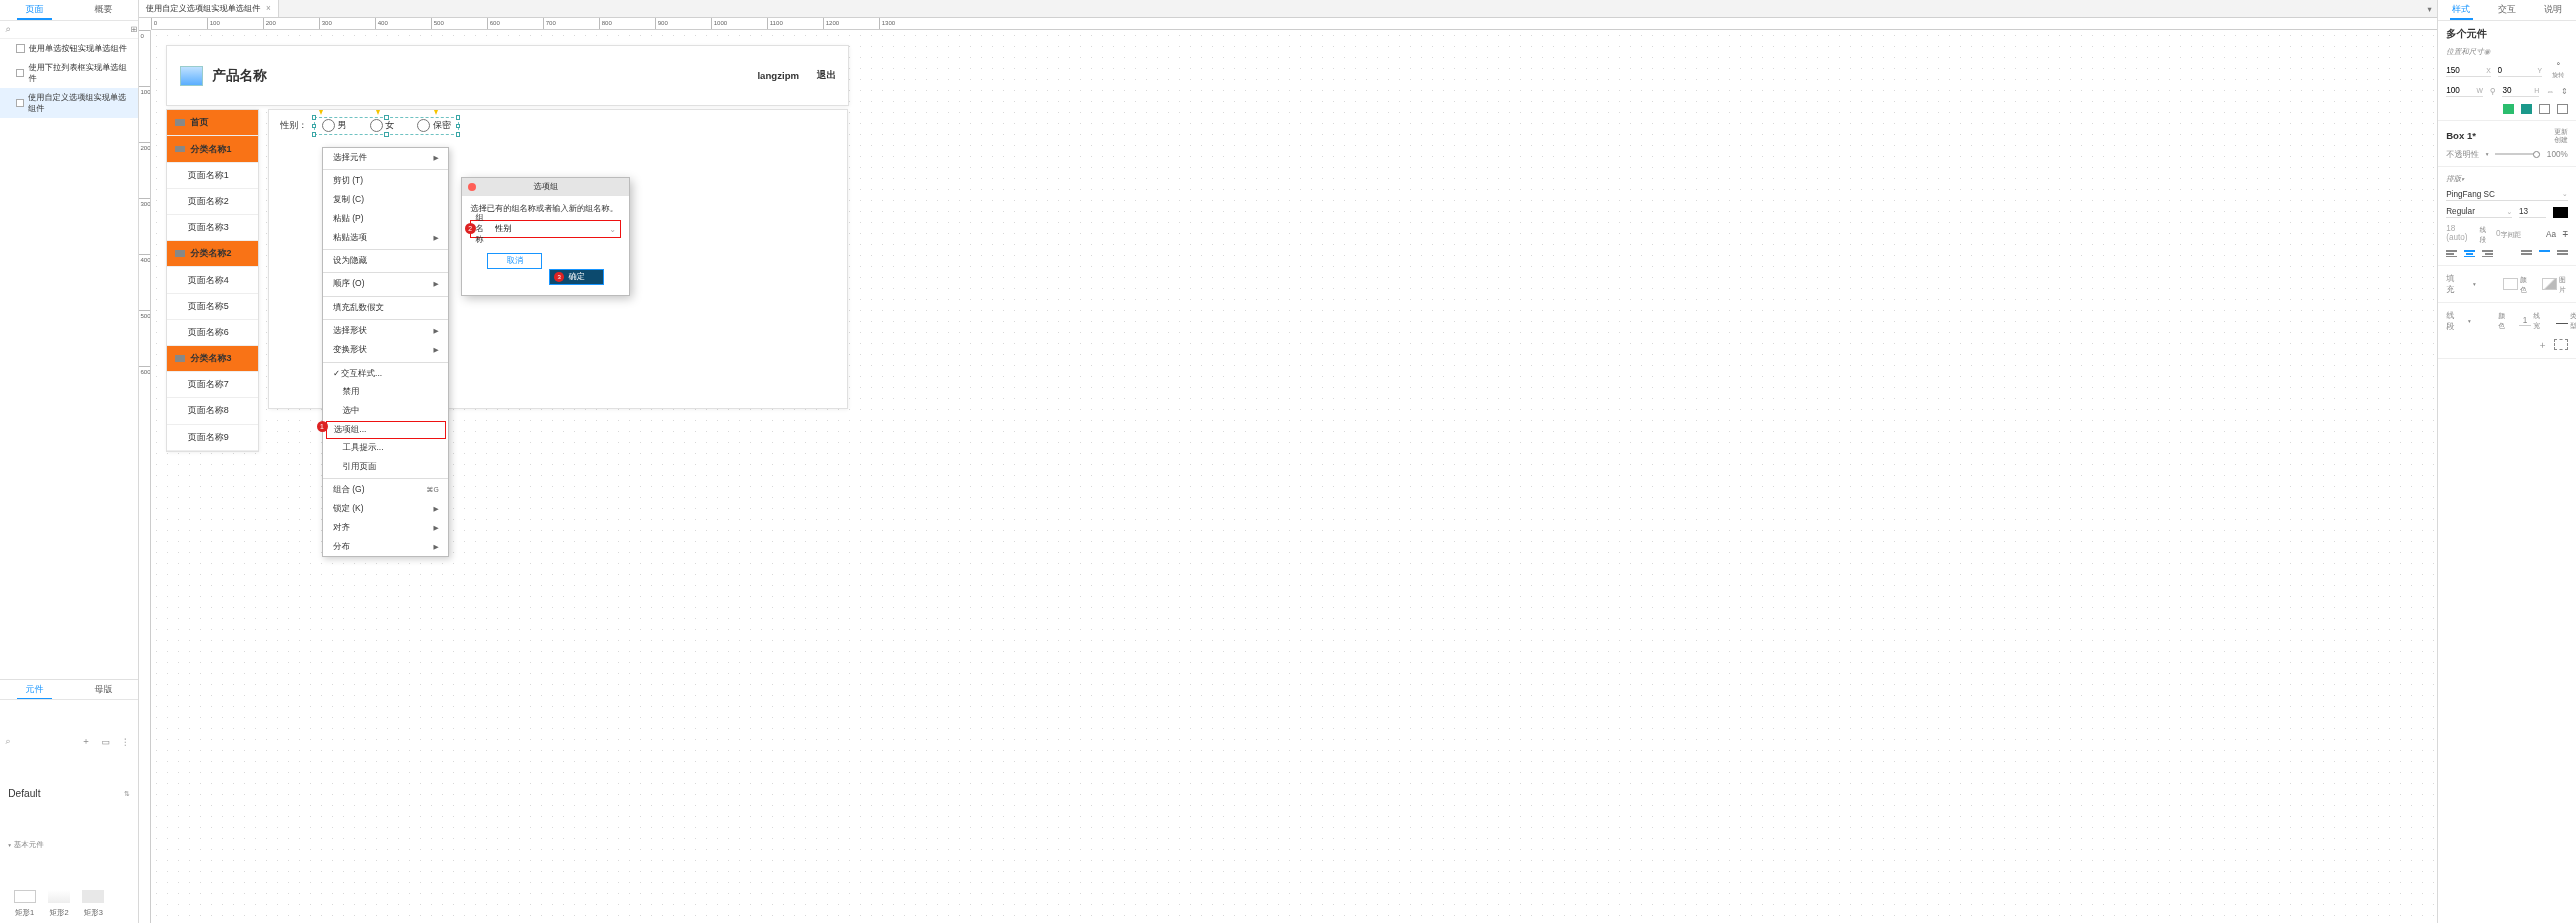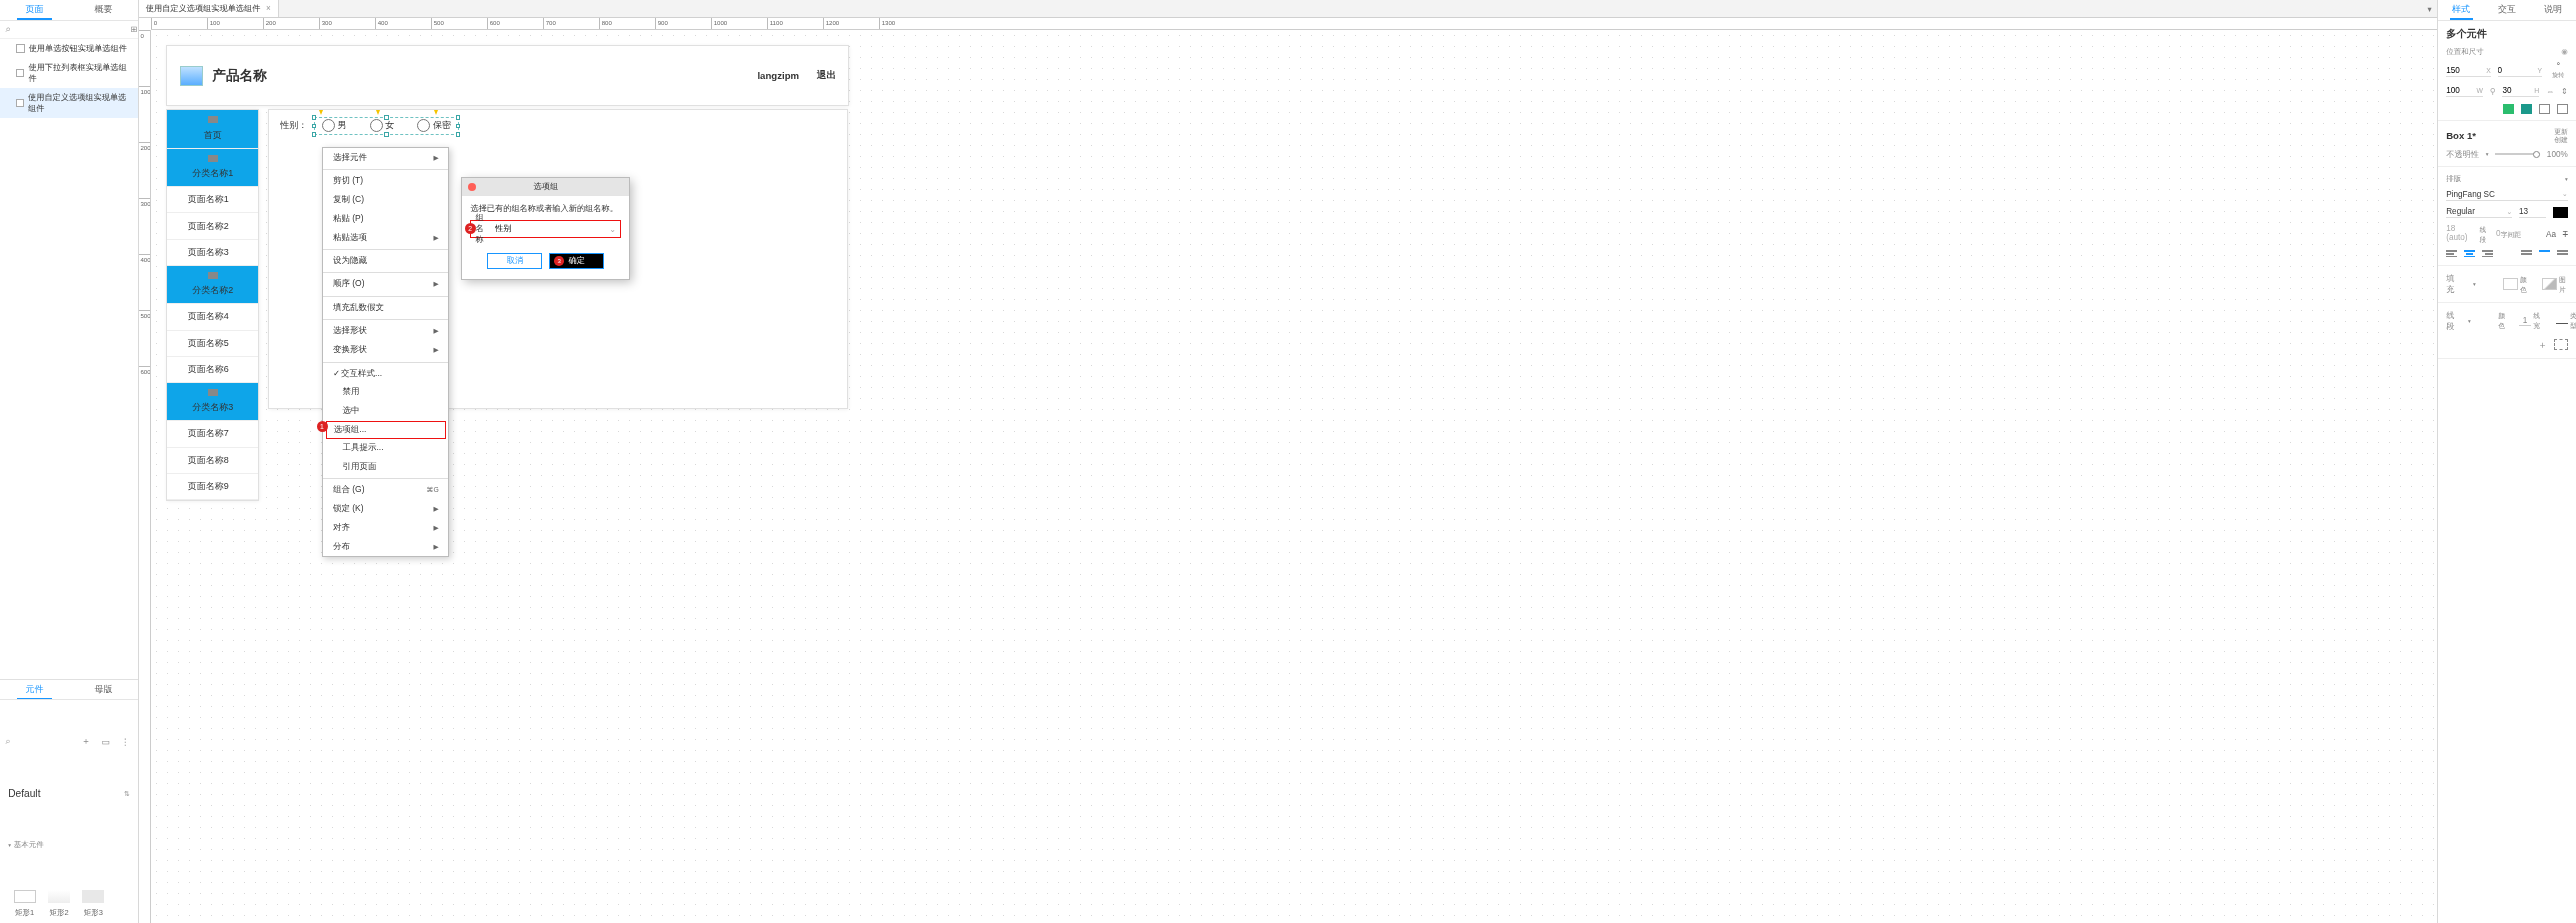--- a/index.html
+++ b/index.html
@@ -57,21 +57,21 @@
 
 .dotgrid { position: absolute; inset: 0; background-image: radial-gradient(#d8d8d8 0.7px, transparent 0.7px); background-size: 11px 11px; }
 .pagecard { position: absolute; left: 15px; top: 15px; width: 683px; height: 61px; background: #fff; border: 0.7px solid #e0e0e0; box-shadow: 1.4px 1.4px 4.1px rgba(0,0,0,.08); display: flex; align-items: center; padding: 0 12.3px; gap: 9.6px; }
 .pagecard .logo { width: 23px; height: 20.5px; background: linear-gradient(#bfe1ff,#5aaeff); border: 0.7px solid #9cc; }
 .pagecard .title { font-size: 13.7px; font-weight: 600; }
 .pagecard .user { margin-left: auto; font-size: 9.6px; font-weight: 600; }
 .pagecard .exit { margin-left: 8.2px; font-size: 9.6px; font-weight: 600; }
 
 .sidemenu { position: absolute; left: 15px; top: 79px; width: 93px; background: #fff; border: 0.7px solid #e0e0e0; box-shadow: 1.4px 1.4px 4.1px rgba(0,0,0,.08); }
 .sm-item { display: flex; align-items: center; gap: 5.5px; padding: 6.1px 8.2px; border-bottom: 0.7px solid #eee; font-size: 9px; }
-.sm-item.cat { font-weight: 400; background: #0ea5e9; flex-direction: column; }
+.sm-item.cat { font-weight: 700; background: #f97316; }
 .sm-item .fold { width: 9.6px; height: 6.8px; background: #888; display: inline-block; }
 .sm-sub { padding-left: 20.5px; font-size: 9px; }
 
 .main-area { position: absolute; left: 117px; top: 79px; width: 580px; background: #fff; border: 0.7px solid #e0e0e0; box-shadow: 1.4px 1.4px 4.1px rgba(0,0,0,.08); height: 300px; }
 .main-area .crumb { padding: 6.8px 11px; border-bottom: 0.7px solid #eee; font-size: 9px; }
 .radios { display: flex; align-items: center; gap: 2.7px; padding: 6.8px 11px; font-size: 9px; position: relative; }
 .radios .lbl { margin-right: 4.1px; }
 .radio-group { display: flex; gap: 23px; border: 0.7px dashed #6fc2c2; padding: 1.4px 6.8px; position: relative; }
 .radio-opt { display: flex; align-items: center; gap: 2.7px; }
 .radio-opt input { accent-color: #1795ff; }
@@ -95,32 +95,32 @@
 .modal .titlebar { display: flex; align-items: center; justify-content: center; height: 18px; border-bottom: 0.7px solid #e4e4e4; position: relative; font-size: 8.2px; background: #e5e5e5; }
 .modal .closebtn { position: absolute; left: 5.5px; top: 4.8px; width: 8.2px; height: 8.2px; background: #ff5f57; border-radius: 50%; }
 .modal .body { padding: 6.8px 8.2px 9.6px; font-size: 8.2px; }
 .modal .msg { margin-bottom: 5.5px; }
 .modal .inp-wrap { border: 1.4px solid #e11; display: flex; align-items: center; padding: 2px 4.1px; height: 18px; gap: 4.1px; position: relative; }
 .modal .inp-wrap .numbadge { position: absolute; left: -6.8px; width: 11px; height: 11px; background: #d22; color: #fff; border-radius: 50%; font-size: 6.8px; display: flex; align-items: center; justify-content: center; }
 .modal .inp-wrap .glabel { color: #333; font-size: 8.2px; }
 .modal .inp-wrap input { border: none; outline: none; flex: 1; font-size: 8.2px; }
 .modal .btns { display: flex; justify-content: center; gap: 6.8px; margin-top: 15px; }
 .modal .btn { width: 55px; height: 16.4px; font-size: 8.2px; border: 0.7px solid #1795ff; background: #fff; color: #1795ff; cursor: pointer; display: flex; align-items: center; justify-content: center; position: relative; }
-.modal .btn.primary { background: #000000; color: #fff; }
+.modal .btn.primary { background: #0c4a6e; color: #fff; margin-top: 16px; }
 .modal .btn.primary .numbadge { position: absolute; left: 4.1px; width: 9.6px; height: 9.6px; background: #d22; border-radius: 50%; font-size: 6.1px; display: flex; align-items: center; justify-content: center; color:#fff; }
 
 
 .right-panel { width: 139px; min-width: 139px; border-left: 0.7px solid #d8d8d8; background: #fff; display: flex; flex-direction: column; font-size: 8.2px; }
 .rp-tabs { display: flex; height: 20.5px; border-bottom: 0.7px solid #e5e5e5; }
 .rp-tab { flex: 1; text-align: center; line-height: 19px; cursor: pointer; color: #666; position: relative; font-size: 9px; }
 .rp-tab.active { color: #1795ff; }
 .rp-tab.active::after { content:""; position:absolute; bottom:0; left:25%; right:25%; height:1.4px; background:#1795ff; }
 .rp-section { padding: 6.8px 8.2px; border-bottom: 0.7px solid #eee; }
 .rp-h { font-size: 10.2px; font-weight: 600; margin-bottom: 5.5px; }
-.rp-sub { font-size: 7.5px; color: #888; display: flex; justify-content: space-between; align-items: center; }
+.rp-sub { font-size: 7.5px; color: #888; display: flex; align-items: center; font-style: italic; }
 .rp-sub .eye { color:#aaa; }
 .rp-grid2 { display: flex; gap: 6.8px; align-items: center; margin-top: 5.5px; }
 .rp-grid2 .cell { flex: 1; display: flex; align-items: center; justify-content: space-between; border-bottom: 0.7px solid #ddd; padding: 0.7px 0; }
 .rp-grid2 .cell .lab { color: #aaa; font-size: 6.8px; }
 .rp-grid2 .cell .val { border: none; outline: none; width: 30px; font-size: 8.2px; text-align: left; }
 .rot { font-size: 6.1px; color: #888; writing-mode: horizontal-tb; text-align: center; }
 .iconrow { display: flex; gap: 6.8px; align-items: center; }
 .sq { width: 11px; height: 9.6px; border: 0.7px solid #888; display: inline-block; }
 .sq.green { background:#2bbd6e; border-color:#2bbd6e; }
 .sq.teal { background:#1b998b; border-color:#1b998b; }

